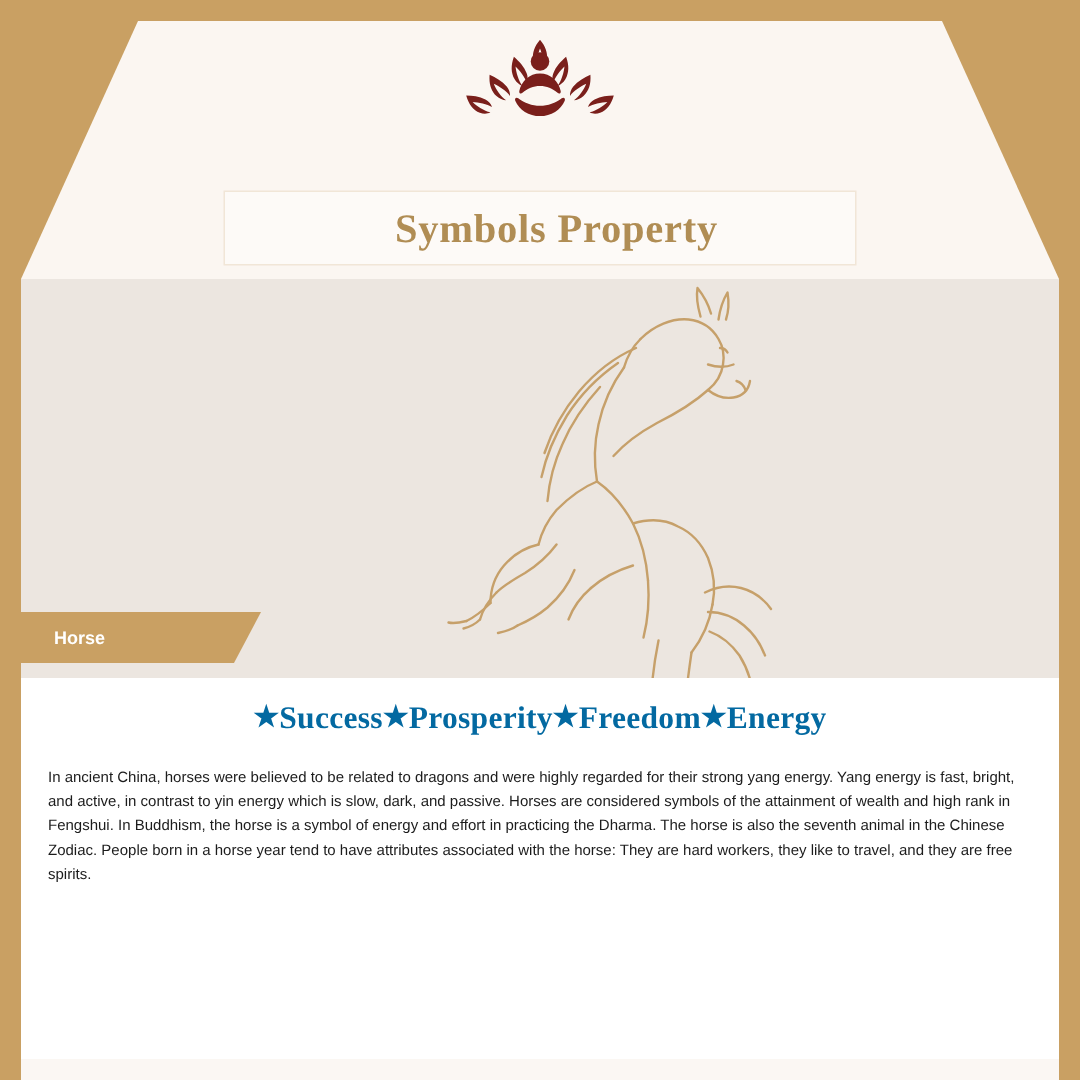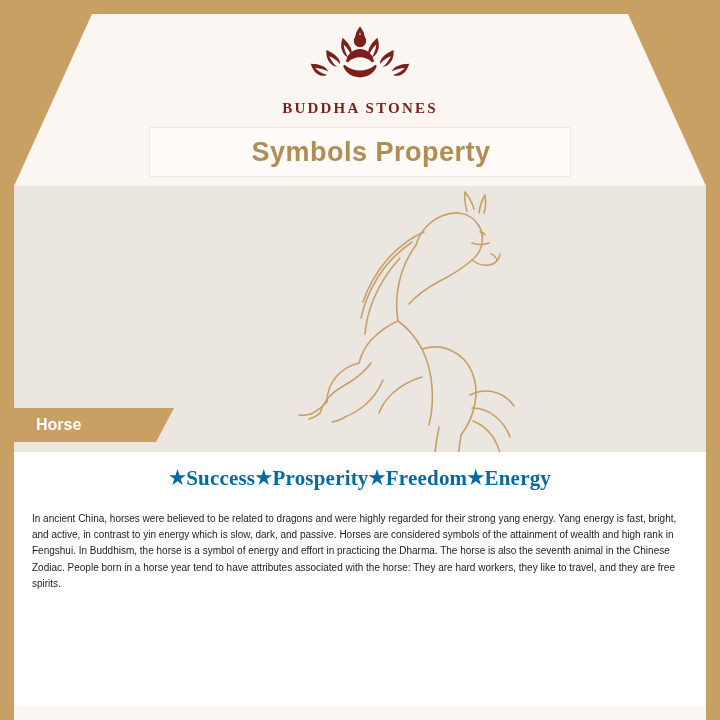--- a/index.html
+++ b/index.html
@@ -100,21 +100,21 @@
     top: 128px;
     width: 420px;
     height: 48px;
     background: #fdfaf7;
     display: flex;
     align-items: center;
     justify-content: center;
     box-shadow: 0 0 0 1px rgba(201,160,99,0.18);
   }
   .title-plaque span {
-    font-family: Liberation Sans, sans-serif;
+    font-family: Liberation Serif, serif;
     font-weight: bold;
     font-size: 27px;
     color: #b08d54;
     letter-spacing: 0.5px;
     margin-left: 22px;
   }
 
   
   .illustration {
     position: absolute;
@@ -136,21 +136,21 @@
     position: absolute;
     left: 14px;
     top: 408px;
     height: 34px;
     background: #c9a063;
     display: flex;
     align-items: center;
     padding-left: 22px;
     padding-right: 34px;
     color: #ffffff;
-    font-size: 16px;
+    font-size: 12px;
     font-weight: bold;
     clip-path: polygon(0 0, 100% 0, calc(100% - 18px) 100%, 0 100%);
     min-width: 160px;
     box-sizing: border-box;
   }
 
   
   .text-panel {
     position: absolute;
     left: 14px;
@@ -211,21 +211,20 @@
 
         <path d="M57.6 15.8c-2.1 5.7-2 10.6.4 14.9 1.3 2.3 3.3 3.9 5.3 4.7-2.5-3.4-4.3-9-4.6-13 2.9 2.7 6.4 7.3 7.6 11.1.6-1.9.7-4.4-.2-6.7-1.6-4.3-4.9-7.9-8.5-11z"></path>
         <path d="M41.4 27.9c-.5 6.1 1 10.8 4.6 14.1 1.9 1.8 4.3 2.7 6.4 2.9-3.5-2.4-6.8-7.2-8.2-11 3.7 1.6 8.5 4.9 10.8 8.1.1-2-.6-4.4-2.2-6.3-3-3.5-7.2-6-11.4-7.8z"></path>
         <path d="M25.8 41.7c1.7 5.9 4.6 9.8 9.1 11.5 2.4.9 5 .9 7-.3-4.2-1-9-4-11.8-6.9 4 .1 9.6 1.4 12.9 3.4-.6-1.9-2.2-3.9-4.4-5-4.1-2.1-8.8-2.7-12.8-2.7z"></path>
 
         <path d="M92.4 15.8c2.1 5.7 2 10.6-.4 14.9-1.3 2.3-3.3 3.9-5.3 4.7 2.5-3.4 4.3-9 4.6-13-2.9 2.7-6.4 7.3-7.6 11.1-.6-1.9-.7-4.4.2-6.7 1.6-4.3 4.9-7.9 8.5-11z"></path>
         <path d="M108.6 27.9c.5 6.1-1 10.8-4.6 14.1-1.9 1.8-4.3 2.7-6.4 2.9 3.5-2.4 6.8-7.2 8.2-11-3.7 1.6-8.5 4.9-10.8 8.1-.1-2 .6-4.4 2.2-6.3 3-3.5 7.2-6 11.4-7.8z"></path>
         <path d="M124.2 41.7c-1.7 5.9-4.6 9.8-9.1 11.5-2.4.9-5 .9-7-.3 4.2-1 9-4 11.8-6.9-4 .1-9.6 1.4-12.9 3.4.6-1.9 2.2-3.9 4.4-5 4.1-2.1 8.8-2.7 12.8-2.7z"></path>
       </g>
     </svg>
-    <div class="brand-name">BUDDHA STONES</div>
   </div>
 
   <div class="title-plaque">
     <span>Symbols Property</span>
   </div>
 
   <div class="illustration">
     <svg width="360" height="280" viewBox="0 0 360 280" aria-hidden="true">
       <g fill="none" stroke="#c6a06a" stroke-width="1.6" stroke-linecap="round" stroke-linejoin="round">
 

